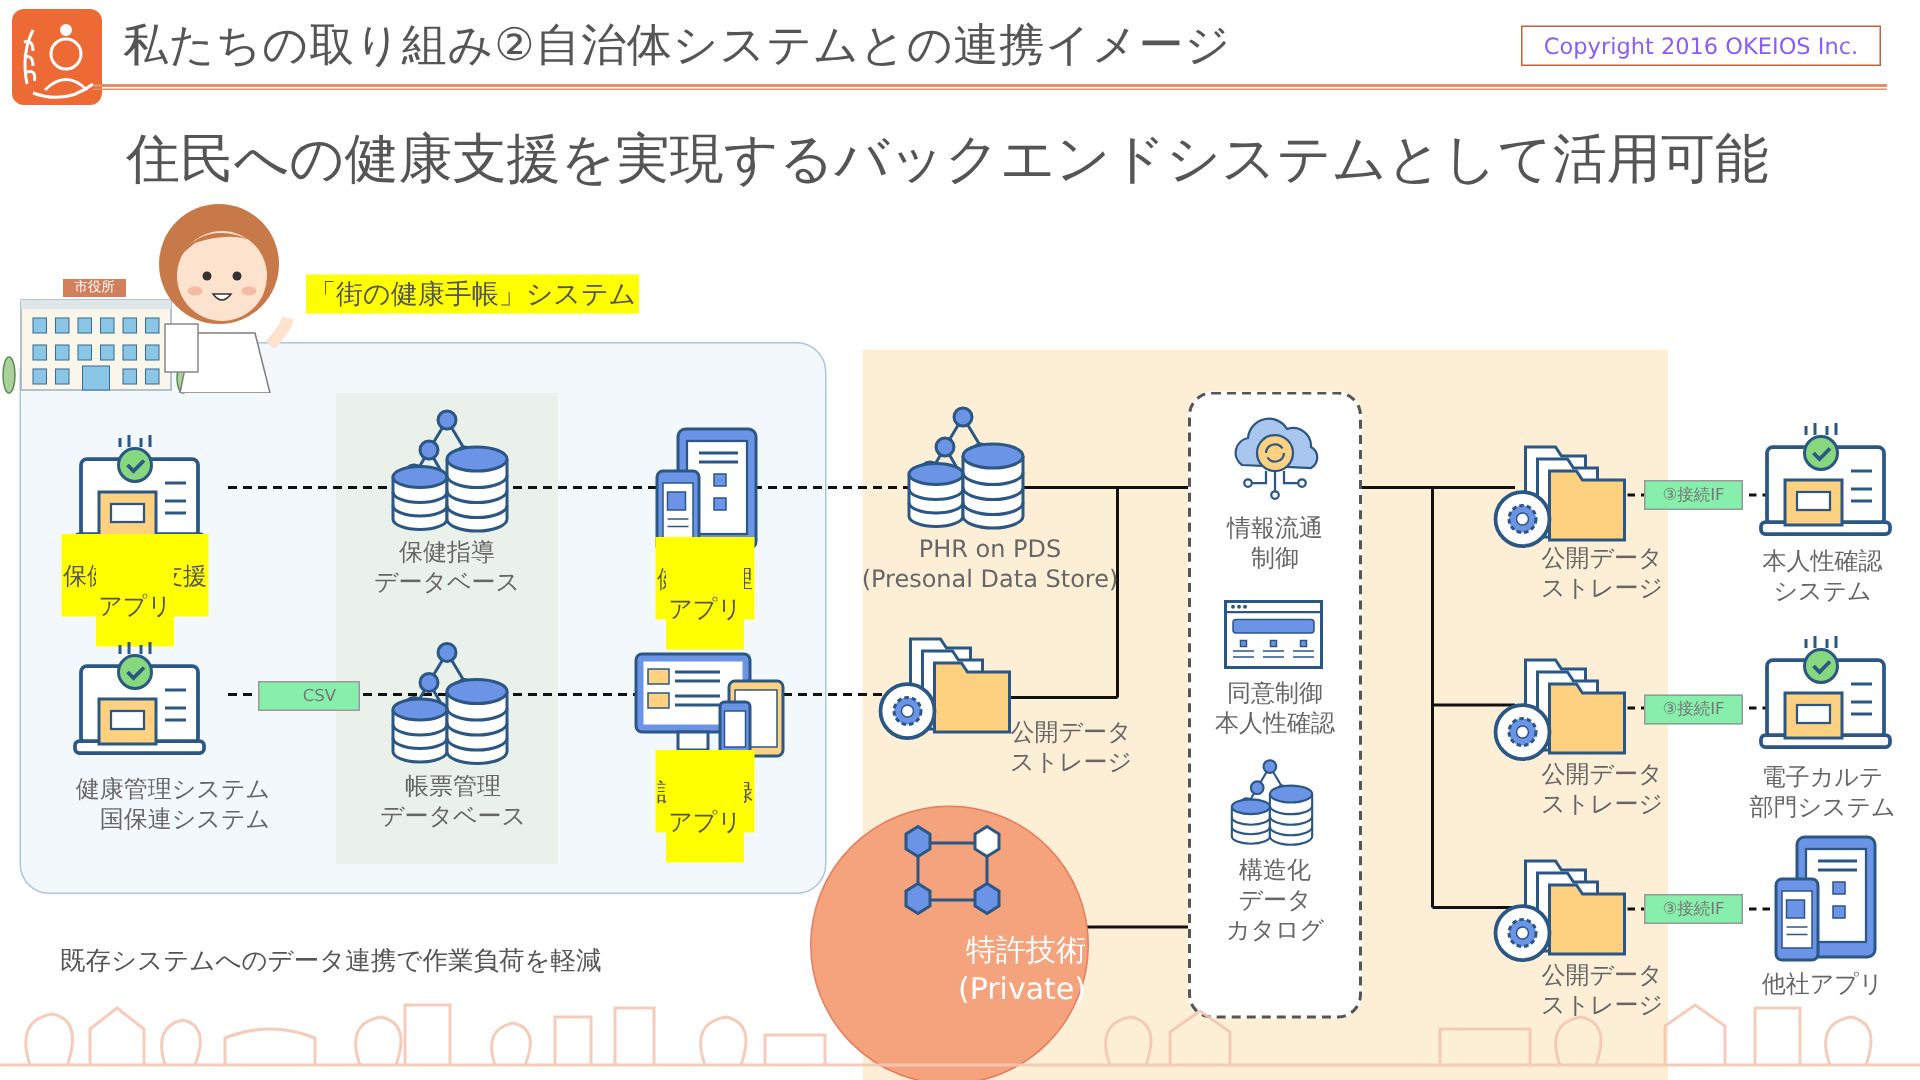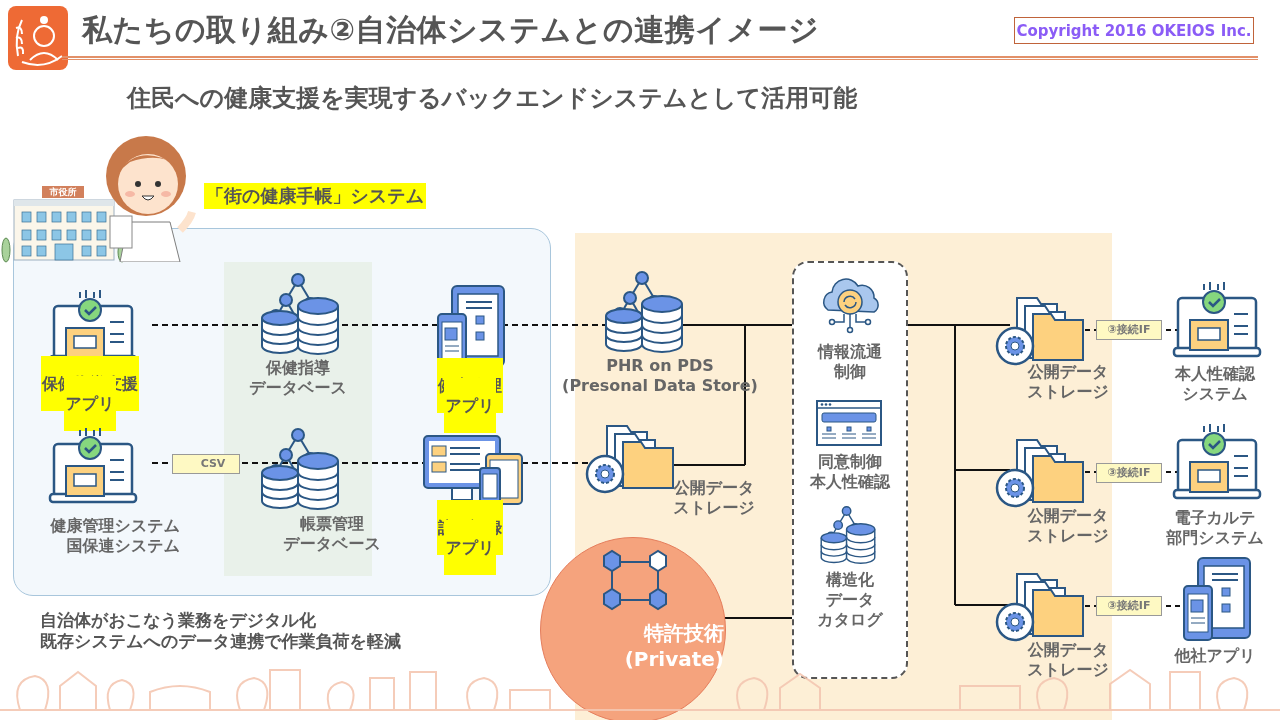--- a/index.html
+++ b/index.html
@@ -1,37 +1,37 @@
 <!DOCTYPE html>
 <html><head>
 <meta charset="utf-8">
 <style>
   html, body { margin:0; padding:0; }
   body { width:1280px; height:720px; position:relative; overflow:hidden; background:#ffffff;
          font-family:"DejaVu Sans", "Liberation Sans", sans-serif; color:#555; }
-  .abs { position:absolute;font-weight:bold; }
+  .abs { position:absolute; }
   .logo { left:8px; top:6px; width:60px; height:64px; background:#ee6a35; border-radius:8px; }
   .title { left:82px; top:10px; font-size:30px; color:#555; white-space:nowrap; letter-spacing:0.5px; }
   .title-rule { left:62px; top:56px; width:1196px; height:1px; border-top:2px solid #e29068; border-bottom:1px solid #e29068; }
   .copyright { left:1014px; top:17px; width:240px; height:27px; border:1px solid #c0633a; color:#8b5cf6;
                font-size:15px; line-height:27px; text-align:center; box-sizing:border-box; }
-  .subtitle { left:84px; top:82px; font-size:24px; color:#555; white-space:nowrap;margin-left:43px; }
+  .subtitle { left:84px; top:82px; font-size:36px; color:#555; white-space:nowrap; }
   .hl { background:#ffff00; color:#555; }
   .sys-title { left:204px; top:183px; font-size:18px; padding:1px 2px; white-space:nowrap; }
   .bc-title { left:780px; top:170px; font-size:23px; text-align:center; line-height:32px; }
   .bc-title span { display:inline-block; padding:0 2px; }
   .left-panel { left:13px; top:228px; width:538px; height:368px; background:#f3f8fc; border:1px solid #a8c6dc; border-radius:20px; box-sizing:border-box; }
   .db-col { left:224px; top:262px; width:148px; height:314px; background:#e9f1ea; }
   .right-panel { left:575px; top:233px; width:537px; height:487px; background:#fdefd6; }
   .bc-box { left:792px; top:261px; width:116px; height:418px; background:#fff; border:2px dashed #555; border-radius:16px; box-sizing:border-box; }
   .lbl { text-align:center; font-size:16px; line-height:20px; color:#666; white-space:nowrap; }
   .lbl .hl { padding:18px 1px; }
   .patent { left:540px; top:537px; width:184px; height:184px; border-radius:50%; background:#f5a37d; border:1px solid #e57d5c; }
   .patent-lbl { left:540px; top:620px; width:184px; text-align:right; color:#fff; font-size:20px; line-height:26px; }
-  .tag { background:#fef9c3; border:1px solid #999; font-size:11px; color:#777; text-align:center; box-sizing:border-box; }
+  .tag { background:#86efac; border:1px solid #999; font-size:11px; color:#777; text-align:center; box-sizing:border-box; }
   .note { left:40px; top:610px; font-size:17px; color:#555; line-height:21px; white-space:nowrap; }
   svg.lines { position:absolute; left:0; top:0; }
   .townscape { left:0; top:660px; width:1280px; height:60px; }
 </style>
 </head>
 <body>
 
 <div class="abs logo">
   <svg width="60" height="64" viewBox="0 0 60 64">
     <path d="M10 50 Q6 30 14 14" stroke="#fff" stroke-width="2" fill="none"></path>
@@ -209,21 +209,21 @@
         <circle cx="18" cy="46" r="6" fill="#fff"></circle>
       <path d="M4 48 v28 a18 7 0 0 0 36 0 v-28" fill="#fff"></path>
         <ellipse cx="22" cy="48" rx="18" ry="7"></ellipse>
       <path d="M4 58 a18 7 0 0 0 36 0 M4 67 a18 7 0 0 0 36 0" fill="none"></path>
       <path d="M40 36 v40 a20 8 0 0 0 40 0 v-40" fill="#fff"></path>
         <ellipse cx="60" cy="36" rx="20" ry="8"></ellipse>
       <path d="M40 47 a20 8 0 0 0 40 0 M40 57 a20 8 0 0 0 40 0 M40 67 a20 8 0 0 0 40 0" fill="none"></path>
     </g>
   </svg>
 </div>
-<div class="abs lbl" style="left:224px;top:514px;width:156px;padding-left:30px;">
+<div class="abs lbl" style="left:224px;top:514px;width:156px;">
   <span>帳票管理</span><br>
   <span>データベース</span>
 </div>
 
 <div class="abs" style="left:436px;top:284px;width:70px;height:86px;">
   <svg width="70" height="86" viewBox="0 0 70 86">
     <rect x="16" y="2" width="52" height="80" rx="5" fill="#6b93e6" stroke="#2b5784" stroke-width="2"></rect>
     <rect x="22" y="10" width="40" height="62" fill="#fff" stroke="#2b5784" stroke-width="1.5"></rect>
     <line x1="30" y1="18" x2="56" y2="18" stroke="#2b5784" stroke-width="2"></line>
       <line x1="30" y1="24" x2="56" y2="24" stroke="#2b5784" stroke-width="2"></line>
@@ -257,21 +257,21 @@
     <rect x="60" y="36" width="20" height="38" rx="3" fill="#6b93e6" stroke="#2b5784" stroke-width="2"></rect>
     <rect x="63" y="42" width="14" height="24" fill="#fff" stroke="#2b5784"></rect>
   </svg>
 </div>
 <div class="abs lbl" style="left:410px;top:518px;width:120px;">
   <span class="hl">訪問記録</span><br>
   <span class="hl">アプリ</span>
 </div>
 
 <div class="abs note">
-  <span>自治体がおこなう業務をデジタル化</span><br>
+  <br>
   <span>既存システムへのデータ連携で作業負荷を軽減</span>
 </div>
 
 <div class="abs" style="left:602px;top:268px;width:84px;height:88px;">
   <svg width="84" height="88" viewBox="0 0 84 88">
     <g stroke="#2b5784" stroke-width="2" fill="#6b93e6">
       <line x1="40" y1="10" x2="28" y2="30"></line>
         <line x1="40" y1="10" x2="52" y2="30"></line>
         <line x1="28" y1="30" x2="20" y2="44"></line>
         <line x1="28" y1="30" x2="36" y2="44"></line>

